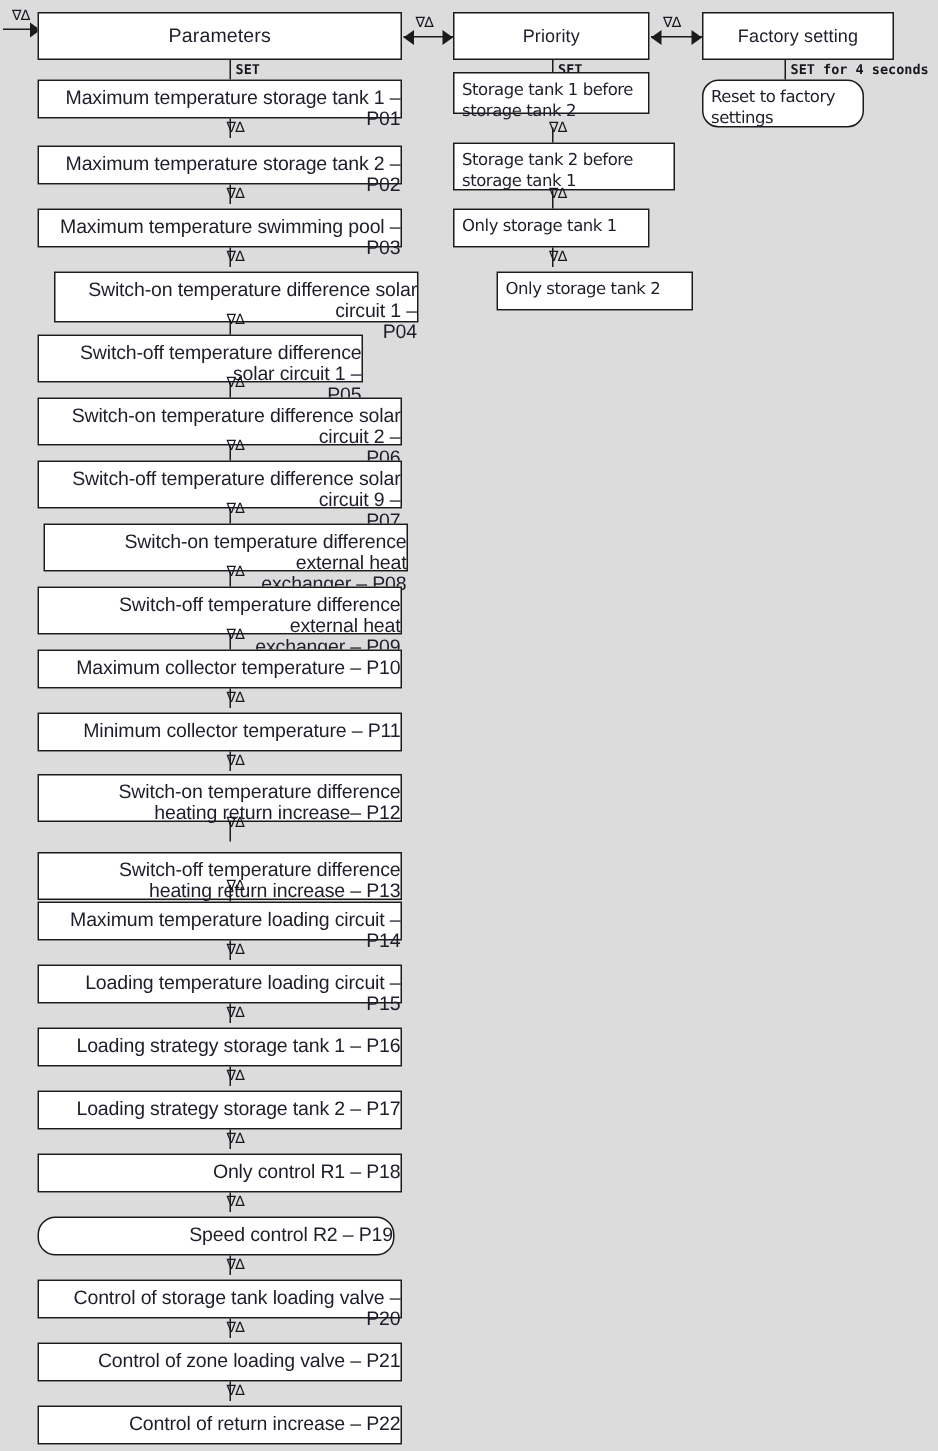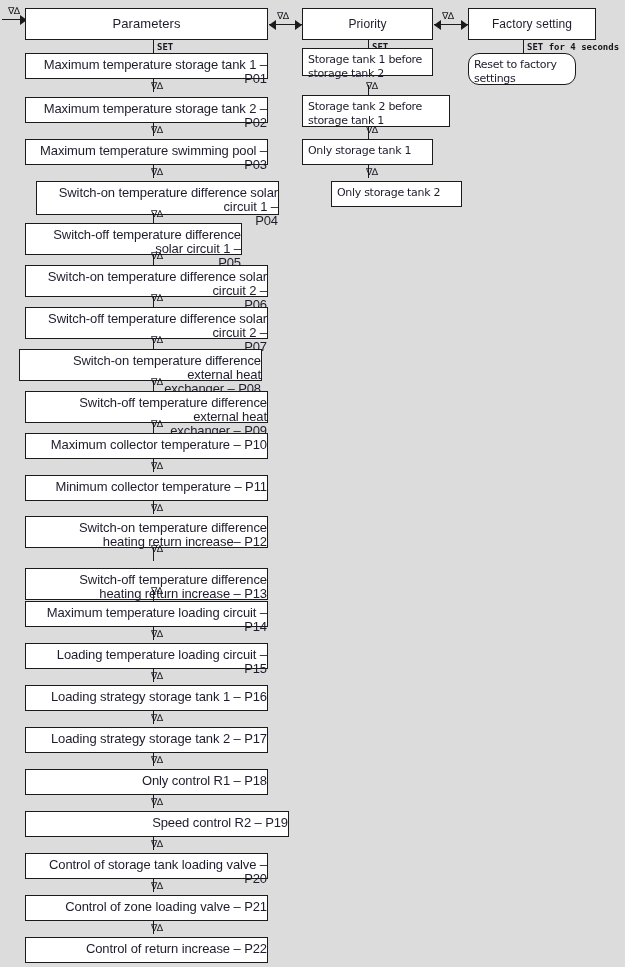--- a/index.html
+++ b/index.html
@@ -172,26 +172,26 @@
     <div class="node" style="left:25px; top:223px; width:217px; height:32px;">Switch-off temperature difference solar circuit 1 –
 P05</div>
     <div class="vline" style="left:153px; top:255px; height:13px;"></div>
     <div class="vlabel ud" style="left:151px; top:251px;">∇∆</div>
 
     <div class="node" style="left:25px; top:265px; width:243px; height:32px;">Switch-on temperature difference solar circuit 2 –
 P06</div>
     <div class="vline" style="left:153px; top:297px; height:13px;"></div>
     <div class="vlabel ud" style="left:151px; top:293px;">∇∆</div>
 
-    <div class="node" style="left:25px; top:307px; width:243px; height:32px;">Switch-off temperature difference solar circuit 2 –
+    <div class="node" style="left:25px; top:307px; width:243px; height:32px;">Switch-off temperature difference solar circuit 9 –
 P07</div>
     <div class="vline" style="left:153px; top:339px; height:13px;"></div>
     <div class="vlabel ud" style="left:151px; top:335px;">∇∆</div>
 
-    <div class="node" style="left:19px; top:349px; width:243px; height:32px;">Switch-on temperature difference external heat
+    <div class="node" style="left:29px; top:349px; width:243px; height:32px;">Switch-on temperature difference external heat
 exchanger – P08</div>
     <div class="vline" style="left:153px; top:381px; height:13px;"></div>
     <div class="vlabel ud" style="left:151px; top:377px;">∇∆</div>
 
     <div class="node" style="left:25px; top:391px; width:243px; height:32px;">Switch-off temperature difference external heat
 exchanger – P09</div>
     <div class="vline" style="left:153px; top:423px; height:13px;"></div>
     <div class="vlabel ud" style="left:151px; top:419px;">∇∆</div>
 
     <div class="node" style="left:25px; top:433px; width:243px; height:26px;">Maximum collector temperature – P10</div>
@@ -225,21 +225,21 @@
     <div class="vlabel ud" style="left:151px; top:713px;">∇∆</div>
 
     <div class="node" style="left:25px; top:727px; width:243px; height:26px;">Loading strategy storage tank 2 – P17</div>
     <div class="vline" style="left:153px; top:753px; height:13px;"></div>
     <div class="vlabel ud" style="left:151px; top:755px;">∇∆</div>
 
     <div class="node" style="left:25px; top:769px; width:243px; height:26px;">Only control R1 – P18</div>
     <div class="vline" style="left:153px; top:795px; height:13px;"></div>
     <div class="vlabel ud" style="left:151px; top:797px;">∇∆</div>
 
-    <div class="node" style="left:25px; top:811px; width:264px; height:26px;">Speed control R2 – P19</div>
+    <div class="node" style="left:25px; top:811px; width:238px; height:26px;border-radius:12px;">Speed control R2 – P19</div>
     <div class="vline" style="left:153px; top:837px; height:13px;"></div>
     <div class="vlabel ud" style="left:151px; top:839px;">∇∆</div>
 
     <div class="node" style="left:25px; top:853px; width:243px; height:26px;">Control of storage tank loading valve – P20</div>
     <div class="vline" style="left:153px; top:879px; height:13px;"></div>
     <div class="vlabel ud" style="left:151px; top:881px;">∇∆</div>
 
     <div class="node" style="left:25px; top:895px; width:243px; height:26px;">Control of zone loading valve – P21</div>
     <div class="vline" style="left:153px; top:921px; height:13px;"></div>
     <div class="vlabel ud" style="left:151px; top:923px;">∇∆</div>

